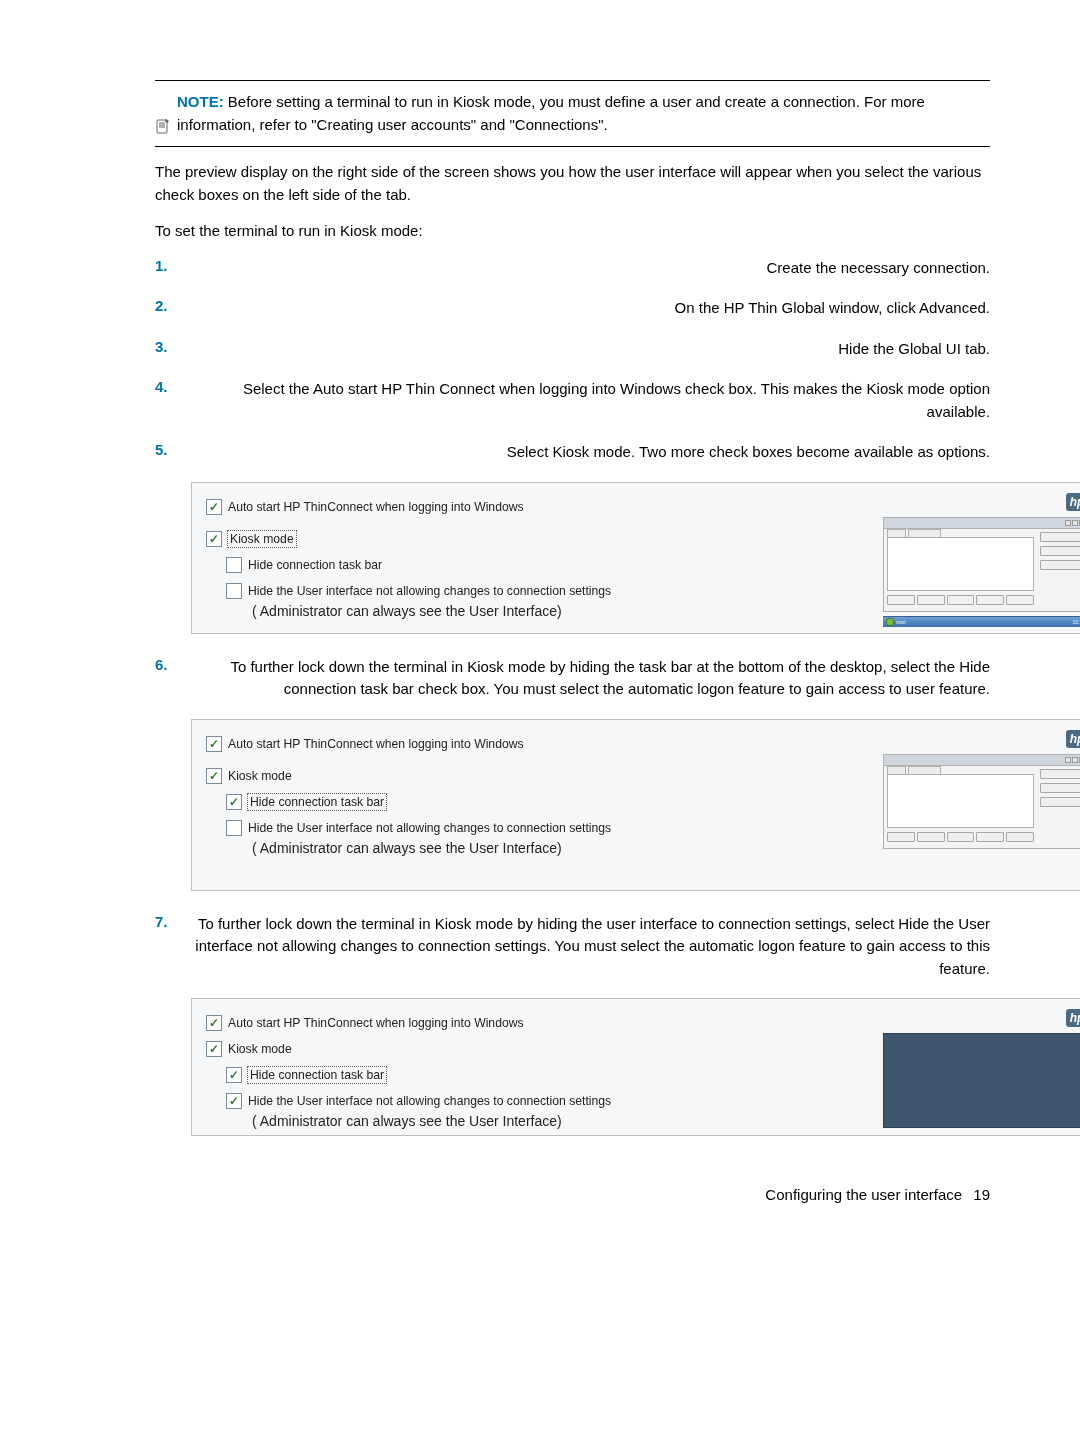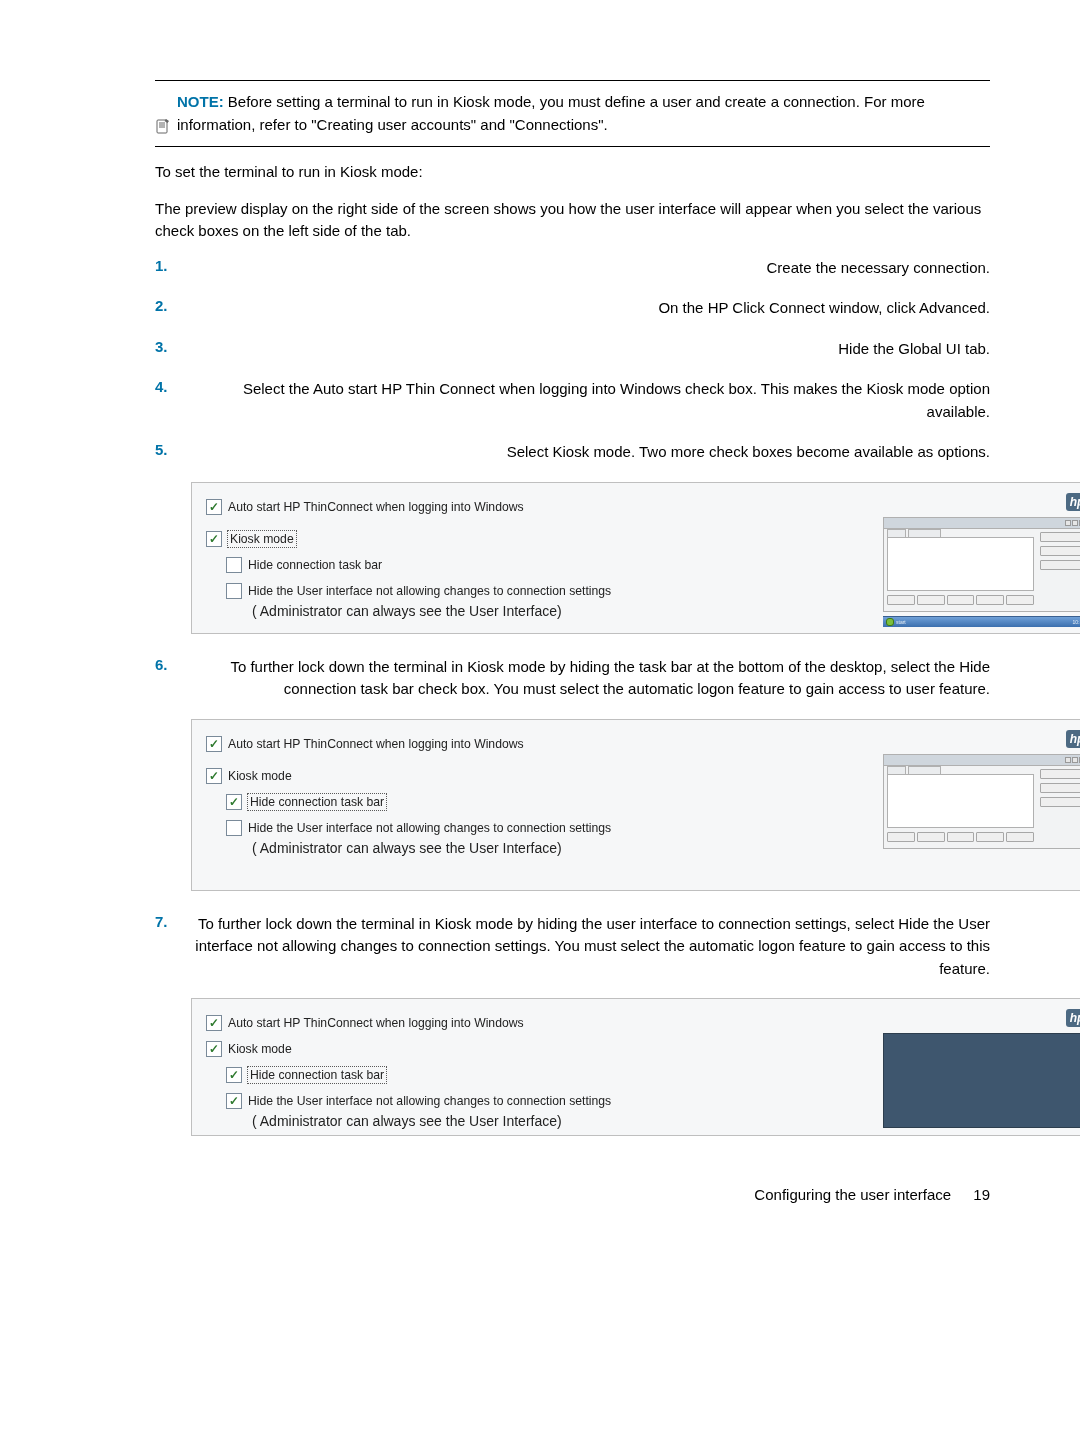--- a/index.html
+++ b/index.html
@@ -217,21 +217,21 @@
   .start-orb { width:6px; height:6px; border-radius:3px; background:#7bbf3d; border:1px solid #3f7a14; }
   .preview.blank .preview-win {
     background: #3e566e;
     border: 1px solid #2d3e4e;
   }
   .footer {
     text-align: right;
     margin-top: 50px;
     font-size: 15px;
   }
-  .footer .pg { margin-left: 18px; }
+  .footer .pg { margin-left: 7px; }
 </style>
 </head>
 <body>
 <div class="page">
 
   <hr class="hr-top">
   <div class="note-row">
     <span class="note-icon">
       <svg width="16" height="16" viewBox="0 0 16 16">
         <rect x="2" y="1" width="10" height="13" rx="1" fill="none" stroke="#666" stroke-width="1"></rect>
@@ -239,32 +239,32 @@
         <path d="M11 0l3 2-1.5 2-3-2z" fill="#666"></path>
       </svg>
     </span>
     <div class="note-body">
       <span class="note-label">NOTE:</span>
       <span>Before setting a terminal to run in Kiosk mode, you must define a user and create a connection. For more information, refer to "Creating user accounts" and "Connections".</span>
     </div>
   </div>
   <hr class="hr-sep">
 
+  <p class="para">The preview display on the right side of the screen shows you how the user interface will appear when you select the various check boxes on the left side of the tab.</p>
   <p class="para">To set the terminal to run in Kiosk mode:</p>
-  <p class="para">The preview display on the right side of the screen shows you how the user interface will appear when you select the various check boxes on the left side of the tab.</p>
 
   <ol class="steps">
     <li>
       <span class="step-num">1.</span>
       <span class="step-body">Create the necessary connection.</span>
     </li>
     <li>
       <span class="step-num">2.</span>
       <span class="step-body">
-        <span>On the HP Click Connect window, click </span><span class="bold">Advanced</span><span>.</span>
+        <span>On the HP Thin Global window, click </span><span class="bold">Advanced</span><span>.</span>
       </span>
     </li>
     <li>
       <span class="step-num">3.</span>
       <span class="step-body">
         <span>Hide the </span><span class="bold">Global UI</span><span> tab.</span>
       </span>
     </li>
     <li>
       <span class="step-num">4.</span>

